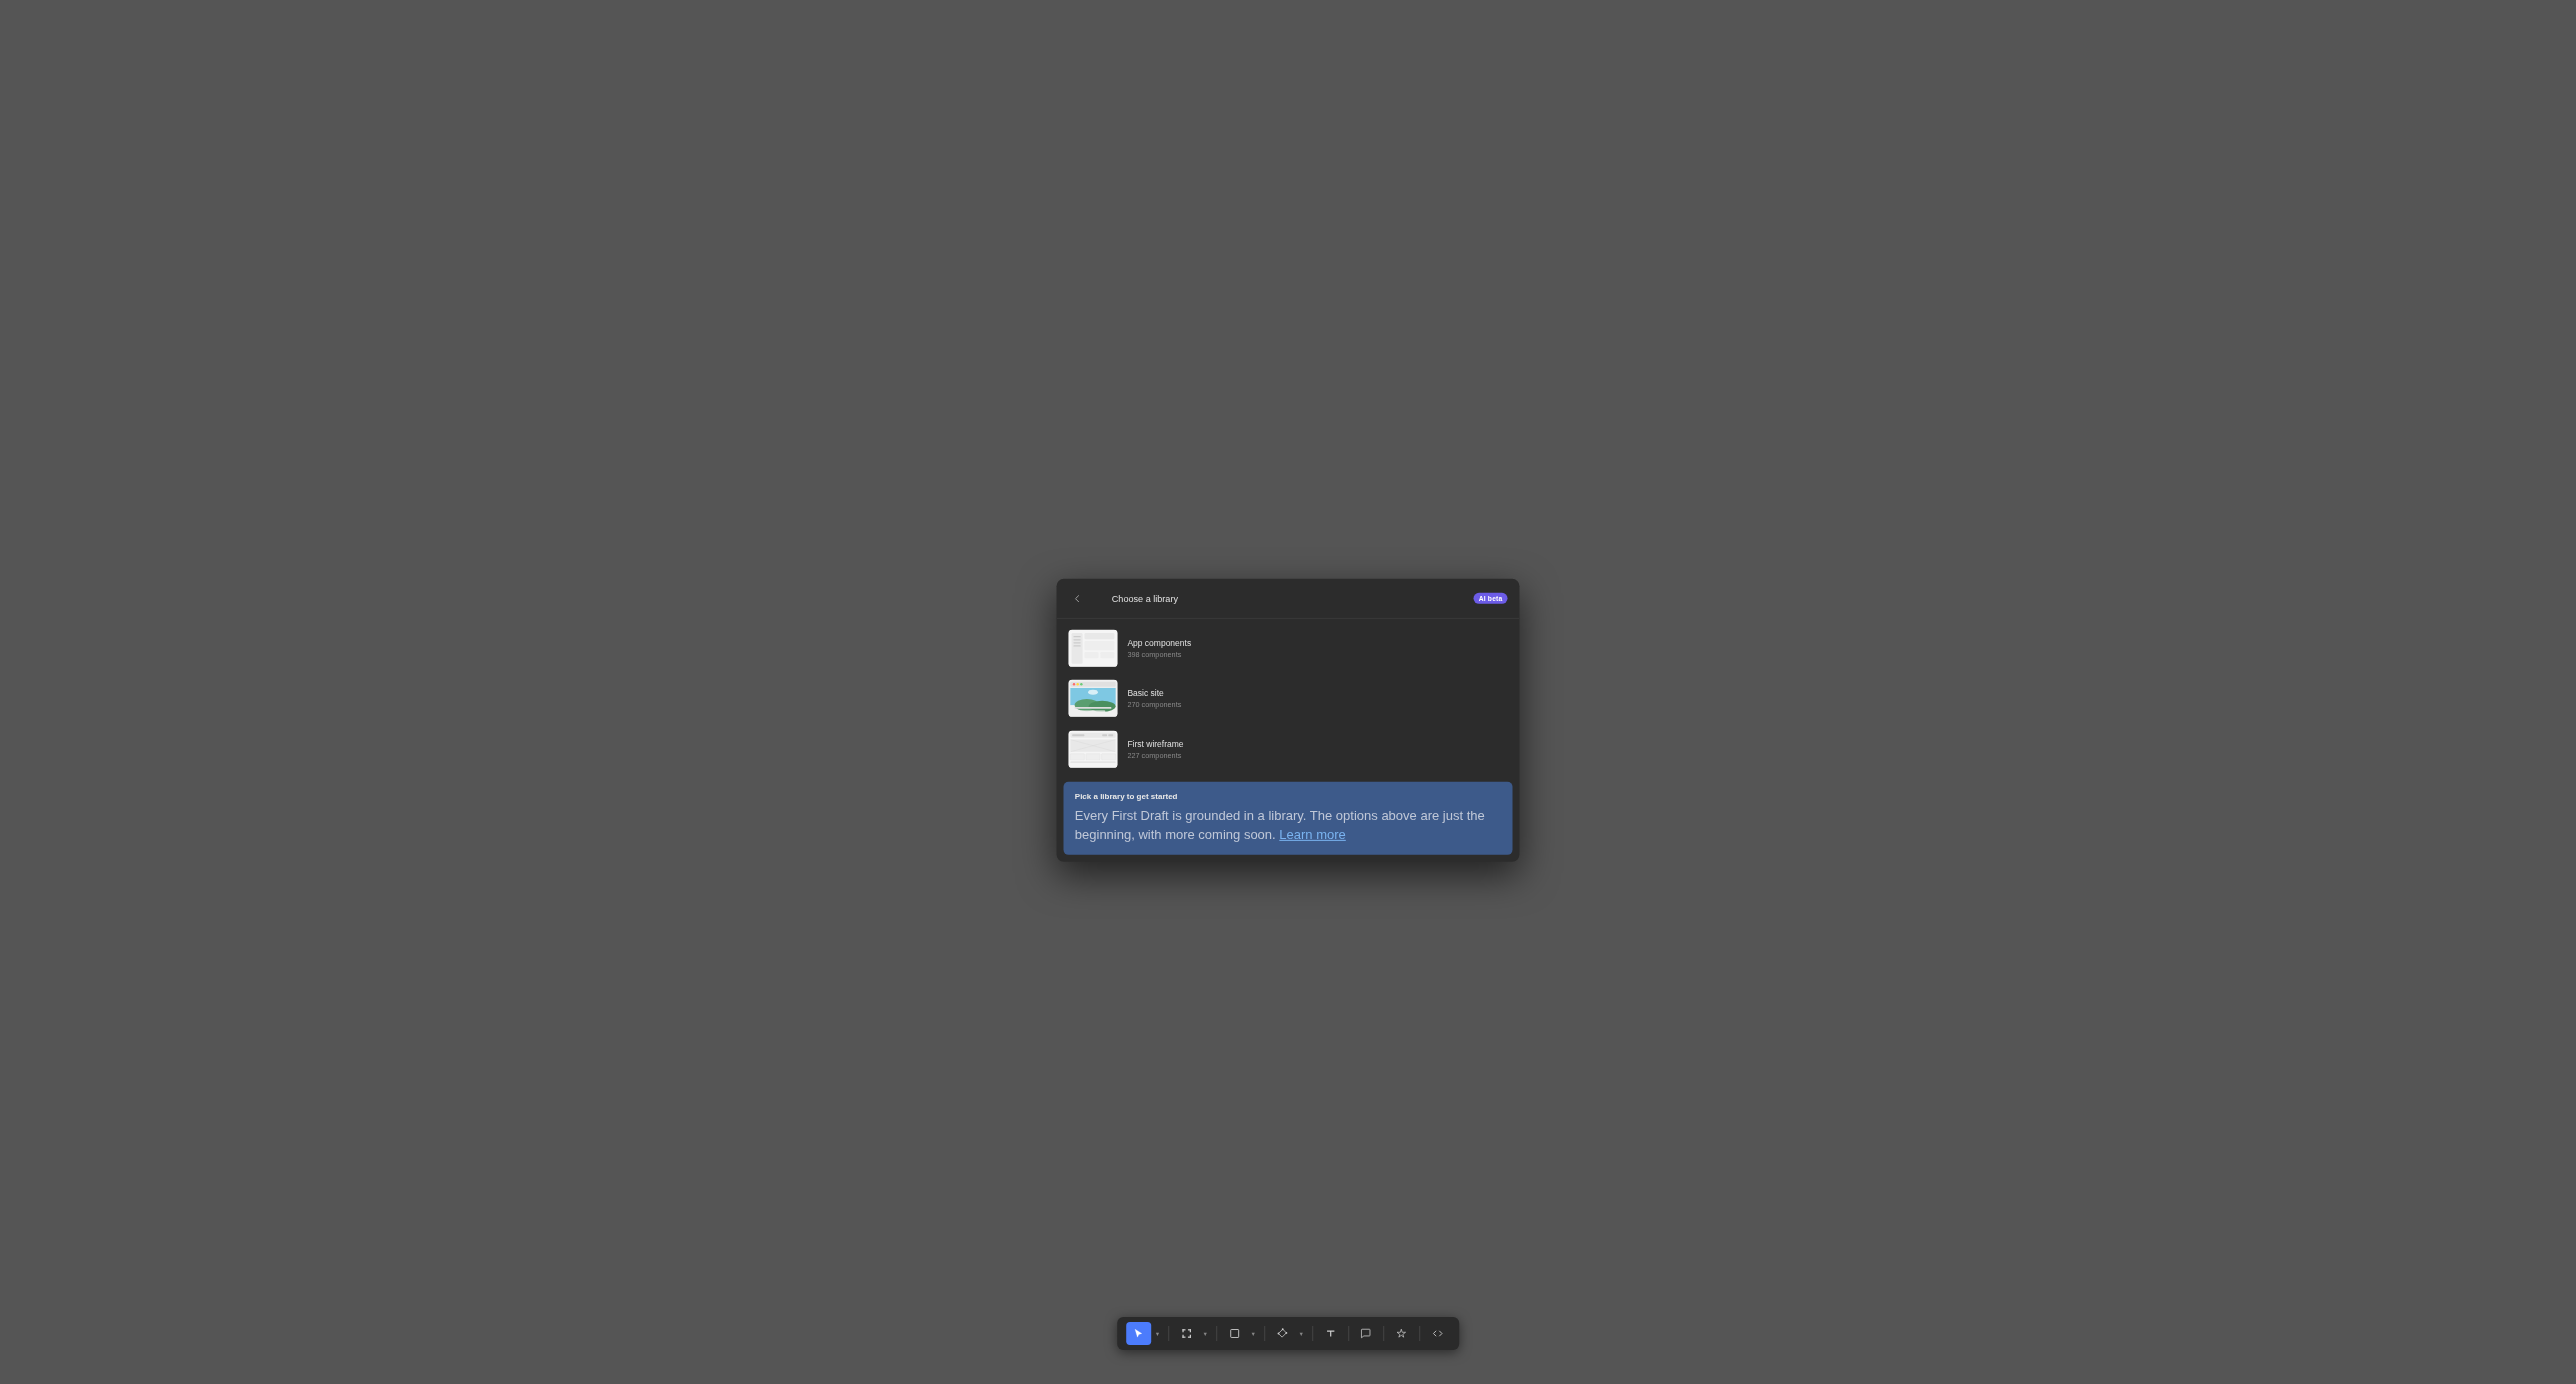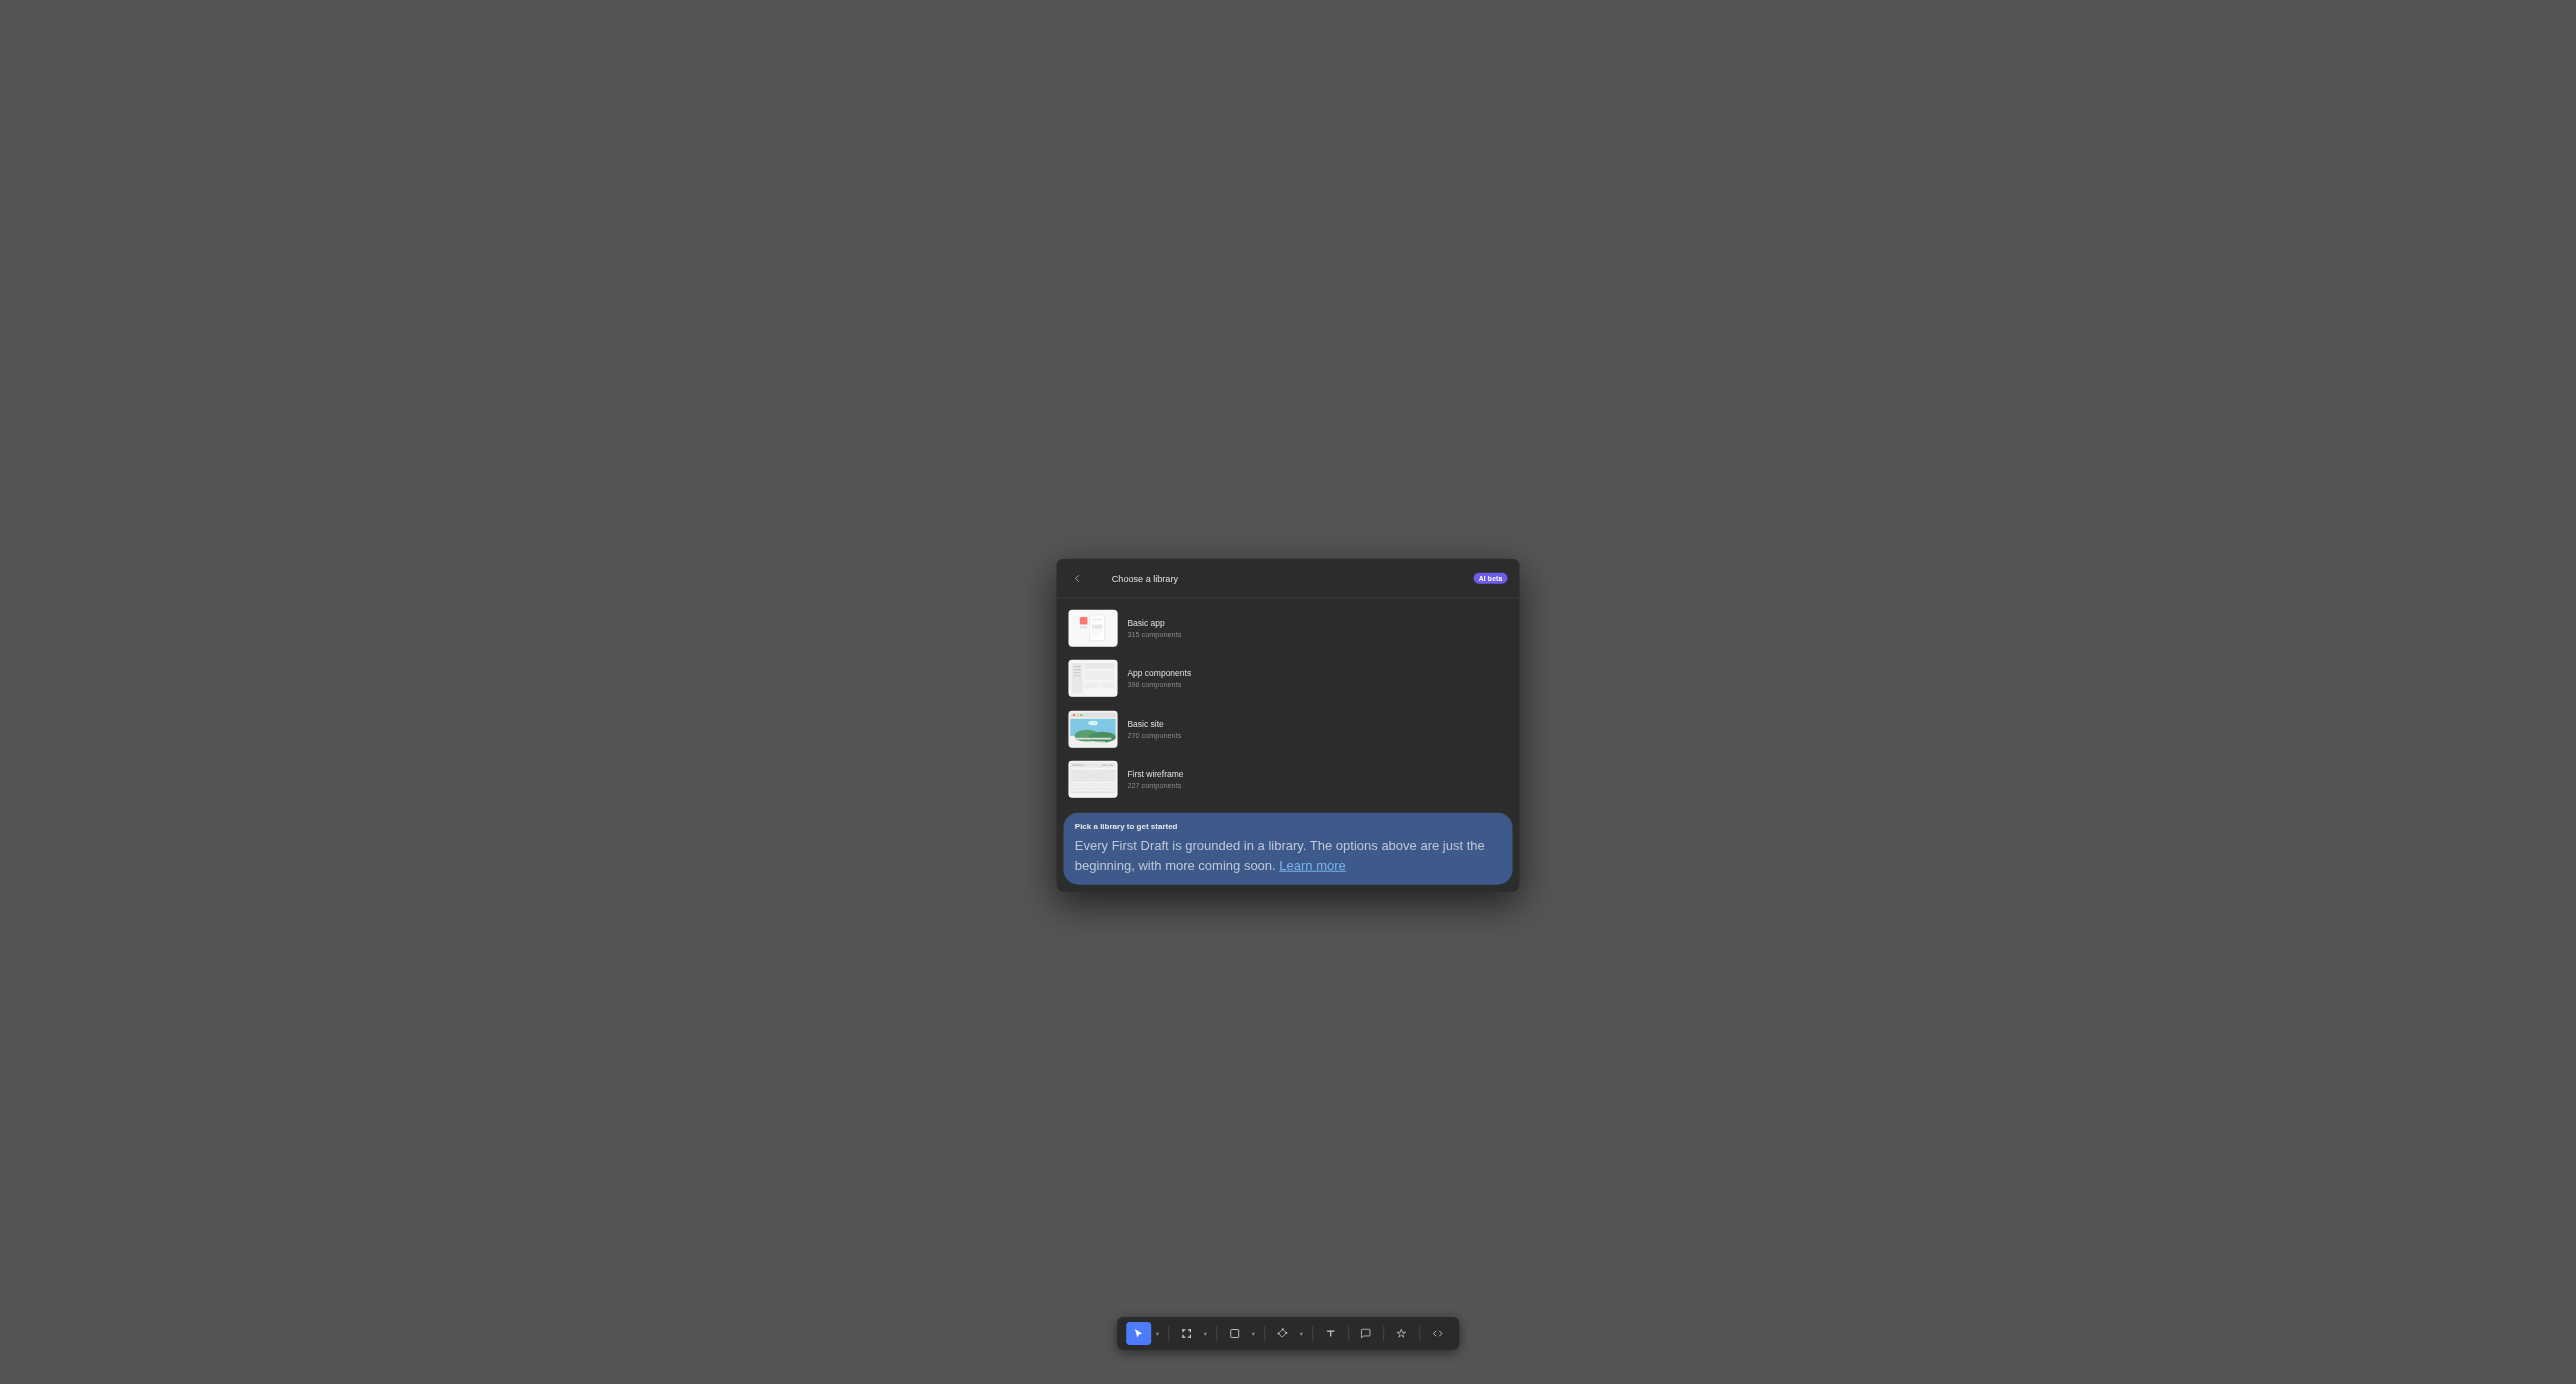--- a/index.html
+++ b/index.html
@@ -119,21 +119,21 @@
     }
 
     .library-count {
       color: #888;
       font-size: 7.3px;
     }
 
     .info-panel {
       background-color: #3d5a8a;
       margin: 2.4px 7.3px 7.3px;
-      border-radius: 15px;
+      border-radius: 5px;
       padding: 9.7px 11px;
     }
 
     .info-title {
       color: #e8e8e8;
       font-size: 8px;
       font-weight: 600;
       margin-bottom: 4.9px;
     }
 
@@ -214,42 +214,20 @@
         <svg width="9.7" height="9.7" viewBox="0 0 16 16" fill="none">
           <path d="M10 3L5 8L10 13" stroke="#aaa" stroke-width="1.5" stroke-linecap="round" stroke-linejoin="round"></path>
         </svg>
       </button>
       <span class="modal-title">Choose a library</span>
       <span class="ai-badge">AI beta</span>
     </div>
 
     <div class="library-list">
 
-      <div class="library-item">
-        <div class="library-thumb thumb-basic-app">
-          <svg width="49" height="37" viewBox="0 0 80 60">
-            <rect width="80" height="60" fill="#f8f8f8"></rect>
-
-            <rect x="28" y="6" width="28" height="48" rx="3" fill="white" stroke="#ddd" stroke-width="1"></rect>
-
-            <rect x="32" y="14" width="20" height="2" rx="1" fill="#e0e0e0"></rect>
-            <rect x="32" y="19" width="16" height="1.5" rx="0.75" fill="#eee"></rect>
-            <rect x="32" y="24" width="20" height="8" rx="1" fill="#e8e8e8"></rect>
-            <rect x="32" y="35" width="20" height="2" rx="1" fill="#eee"></rect>
-            <rect x="32" y="40" width="14" height="2" rx="1" fill="#eee"></rect>
-
-            <rect x="10" y="10" width="14" height="14" rx="2" fill="#ff7675"></rect>
-            <rect x="10" y="27" width="14" height="4" rx="1" fill="#e0e0e0"></rect>
-          </svg>
-        </div>
-        <div class="library-info">
-          <div class="library-name">Basic app</div>
-          <div class="library-count">315 components</div>
-        </div>
-      </div>
 
       <div class="library-item">
         <div class="library-thumb">
           <svg width="49" height="37" viewBox="0 0 80 60">
             <rect width="80" height="60" fill="#f5f5f5"></rect>
 
             <rect x="5" y="5" width="18" height="50" rx="2" fill="#e8e8e8"></rect>
             <rect x="8" y="10" width="12" height="2" rx="1" fill="#ccc"></rect>
             <rect x="8" y="15" width="12" height="2" rx="1" fill="#ccc"></rect>
             <rect x="8" y="20" width="12" height="2" rx="1" fill="#ccc"></rect>

